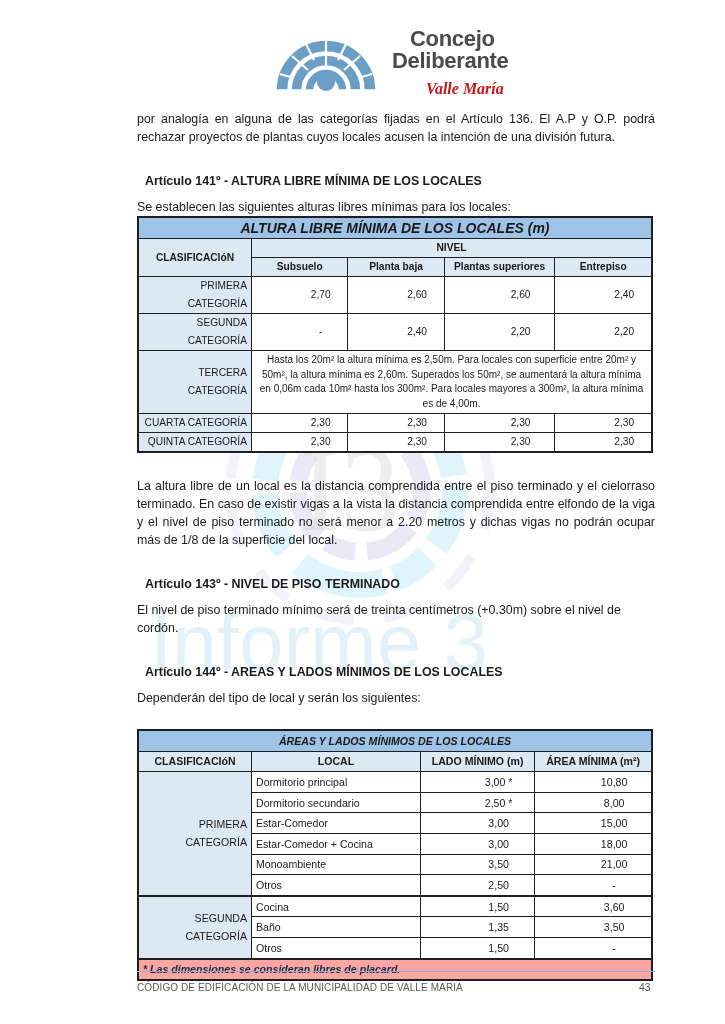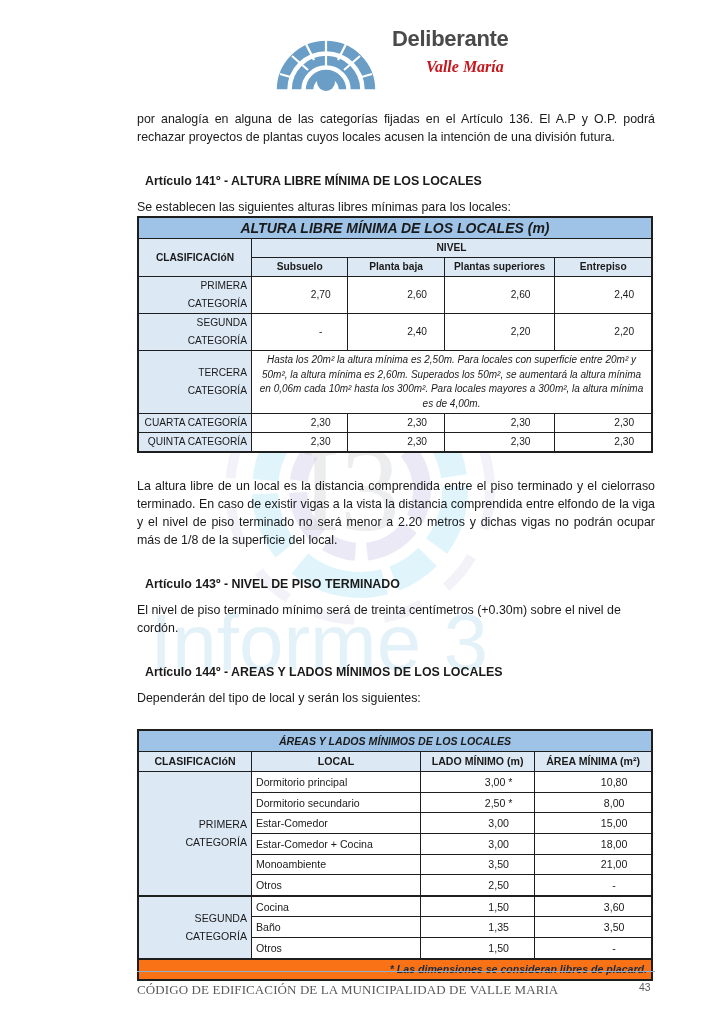--- a/index.html
+++ b/index.html
@@ -26,28 +26,28 @@
 
   table { border-collapse: collapse; width: 516px; font-size: 10.2px; }
   td, th { border: 1px solid #1e1e1e; padding: 0 4px; height: 18px; }
   .t1 { border: 2px solid #1e1e1e; }
   .caption-row td { background: #9ec3e6; font-weight: bold; font-style: italic;
       text-align: center; height: 20px; font-size: 14px; }
   .head-cell { background: #dde8f5; font-weight: bold; text-align: center; }
   .cat-cell { background: #dde8f5; text-align: right; }
   .val { text-align: center; background: #fff; padding-left: 46px; }
   .left { text-align: left; background: #fff; }
-  .note-row td { background: #f97316; font-weight: bold; font-style: italic; text-align: right;
+  .note-row td { background: #fca5a5; font-weight: bold; font-style: italic; text-align: left;
       height: 20px; color: #1a2a40; }
   .t2 td, .t2 th { font-size: 10.6px; height: 19.6px; }
   .tall td { height: 62px; }
-  .tercera-text { text-align: center; line-height: 14.5px; font-size: 10px; background:#fff;font-style:italic; }
+  .tercera-text { text-align: center; line-height: 14.5px; font-size: 10px; background:#fff; }
 
   .footer-line { position: absolute; left: 137px; top: 971px; width: 518px; height: 1px; background: #8fb0cf; }
-  .footer-text { position: absolute; left: 137px; top: 982px; font-size: 13px; color: #595959; letter-spacing: 0.1px; font-family: Liberation Serif, serif; }
+  .footer-text { position: absolute; left: 137px; top: 982px; font-size: 10px; color: #595959; letter-spacing: 0.1px; }
   .footer-page { position: absolute; left: 639px; top: 982px; font-size: 10.4px; color: #595959; }
 </style>
 </head>
 <body>
 
 <div class="header-logo">
   <svg class="logo-arc" viewBox="0 0 108 68">
     <g fill="#6a9ec7" stroke="#ffffff" stroke-width="1.5">
       <path d="M4 66 A50 50 0 0 1 104 66 L92 66 A38 38 0 0 0 16 66 Z"></path>
       <path d="M19 66 A35 35 0 0 1 89 66 L78 66 A24 24 0 0 0 30 66 Z"></path>
@@ -58,20 +58,21 @@
       <line x1="20" y1="32" x2="36" y2="46"></line>
       <line x1="88" y1="32" x2="72" y2="46"></line>
       <line x1="34" y1="20" x2="42" y2="36"></line>
       <line x1="74" y1="20" x2="66" y2="36"></line>
       <line x1="8" y1="50" x2="22" y2="54"></line>
       <line x1="100" y1="50" x2="86" y2="54"></line>
     </g>
     <circle cx="54" cy="58" r="9" fill="#6a9ec7"></circle>
   </svg>
   <div class="logo-text">
+    <div class="logo-line1">Concejo</div>
     <div class="logo-line2">Deliberante</div>
     <div class="logo-line3">Valle María</div>
   </div>
 </div>
 
 <svg class="watermark" viewBox="0 0 420 300">
   <g fill="none">
     <circle cx="210" cy="110" r="95" stroke="#7fd3ef" stroke-width="26" stroke-dasharray="60 14 40 10 90 20" opacity="0.45"></circle>
     <circle cx="210" cy="110" r="62" stroke="#a9a4d8" stroke-width="18" stroke-dasharray="30 10 50 12" opacity="0.45"></circle>
     <circle cx="210" cy="110" r="130" stroke="#c8c6e6" stroke-width="10" stroke-dasharray="40 30" opacity="0.4"></circle>

